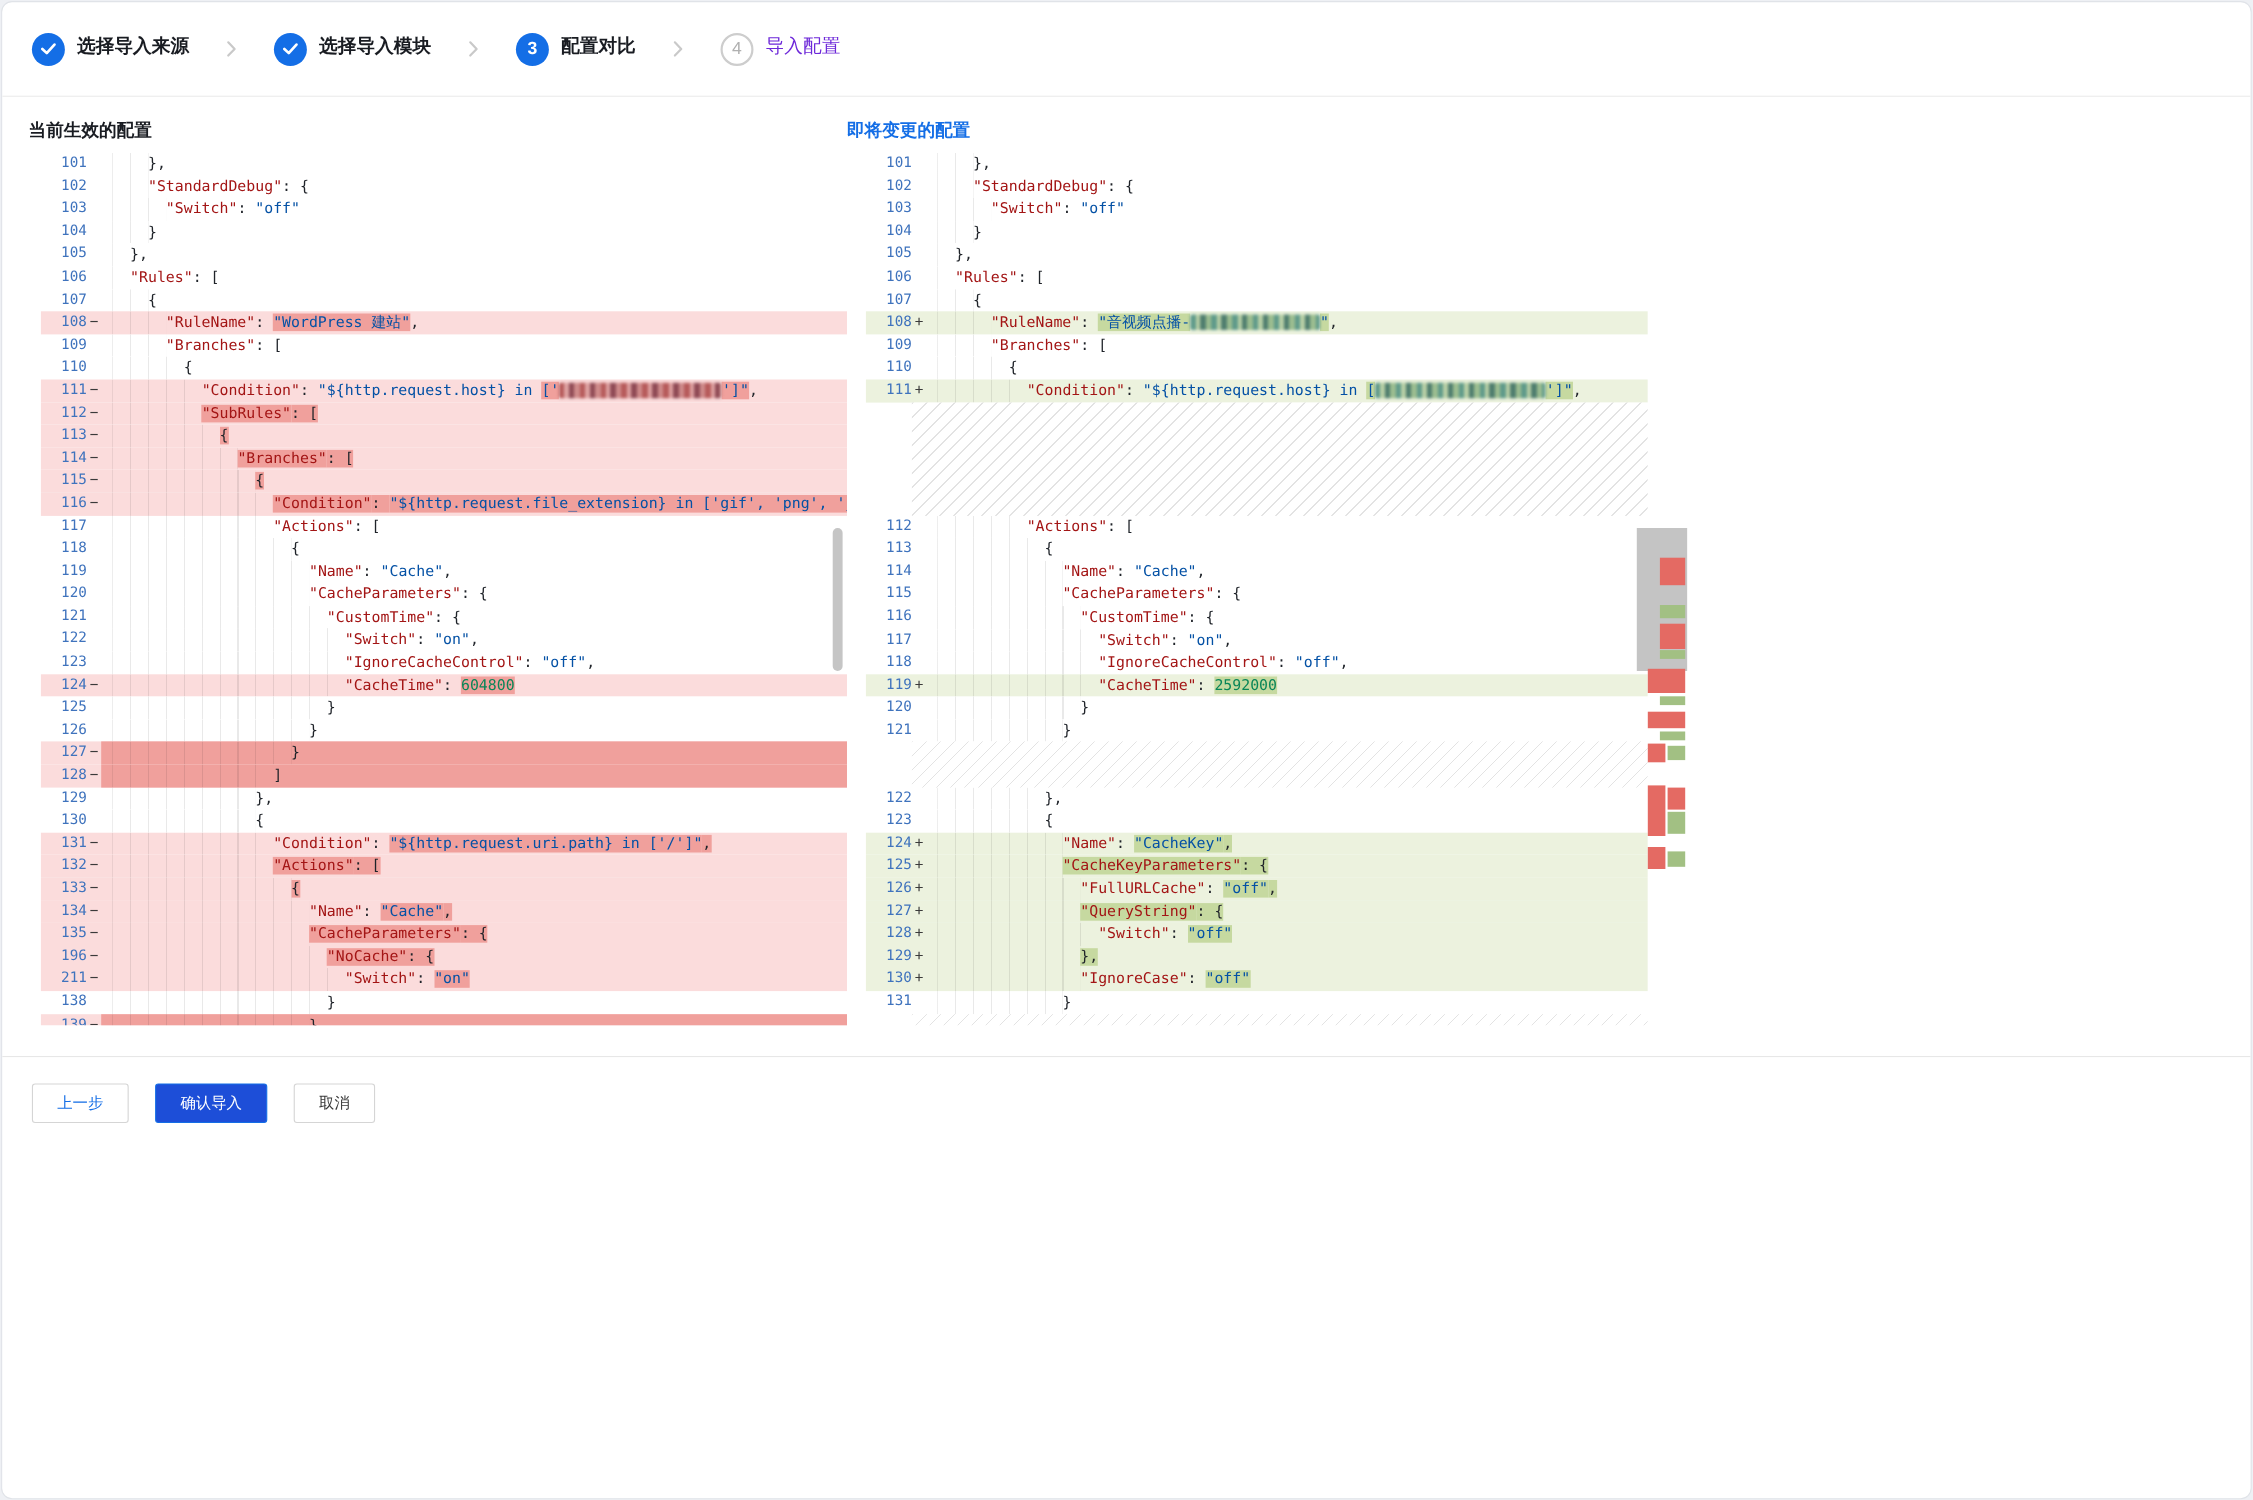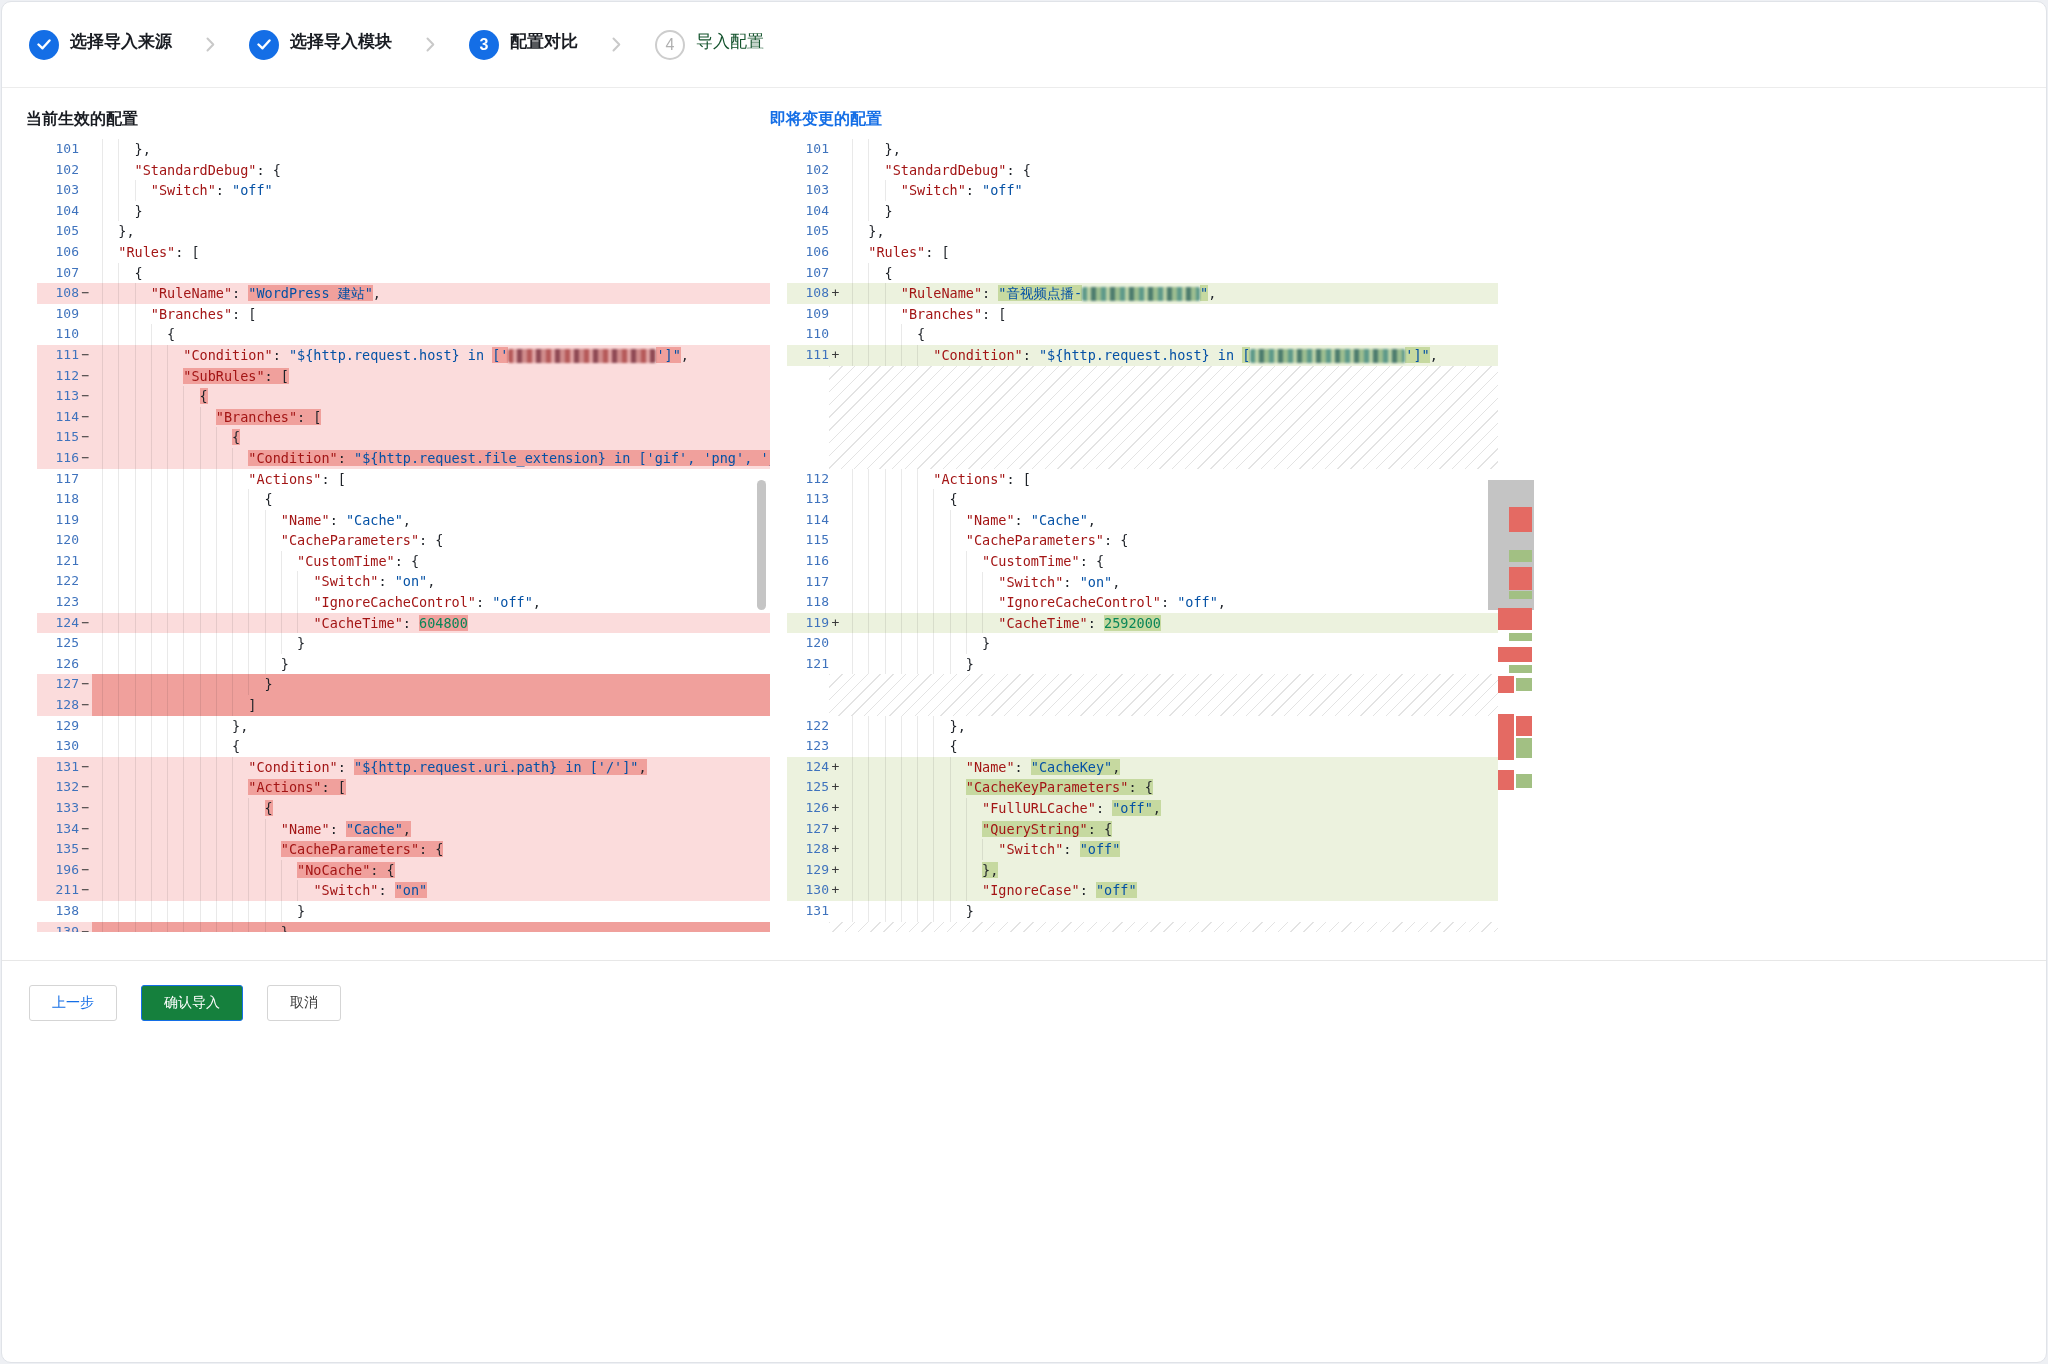--- a/index.html
+++ b/index.html
@@ -9,21 +9,21 @@
 
   
   .stepper{position:absolute;top:0;left:0;right:0;height:86px;border-bottom:1px solid #ececec;
            display:flex;align-items:center;padding-left:27px;}
   .step{display:flex;align-items:flex-start;}
   .step-circle{width:30px;height:30px;border-radius:50%;display:flex;align-items:center;justify-content:center;
                font-size:16px;flex:none;}
   .step.done .step-circle,.step.active .step-circle{background:#146ee6;color:#fff;font-weight:700;}
   .step.pending .step-circle{border:2px solid #cdcdcd;color:#b0b0b0;font-weight:400;}
   .step-label{margin-left:11px;font-size:17px;font-weight:600;color:#191c22;}
-  .step.pending .step-label{color:#14532d;font-weight:400;}
+  .step.pending .step-label{color:#6d28d9;font-weight:400;}
   .chev{margin:0 34px;display:flex;align-items:center;}
 
   
   .title{position:absolute;top:107px;font-size:16px;font-weight:700;color:#191c22;}
   .title.right{color:#146ee6;}
 
   
   .pane{position:absolute;top:137px;height:793px;background:#fff;overflow:hidden;}
   .pane-left{left:35px;width:733px;}
   .pane-right{left:785px;width:747px;}
@@ -53,21 +53,21 @@
   .rthumb{position:absolute;right:0;width:46px;background:rgba(125,125,125,0.45);z-index:1;}
   .rmark{position:absolute;z-index:2;}
   .rmark.r{background:#e46a63}.rmark.g{background:#a2c083}
 
   
   .footer{position:absolute;top:958px;left:0;right:0;border-top:1px solid #e7e7e7;}
   .btns{display:flex;gap:24px;margin:24px 0 0 27px;}
   .btn{height:36px;padding:0 22px;border-radius:3px;font-size:14px;display:flex;align-items:center;
        justify-content:center;border:1px solid #d5d5d5;background:#fff;cursor:pointer;}
   .btn.prev{color:#146ee6;}
-  .btn.primary{background:#15803d;border-color:#146ee6;color:#fff;}
+  .btn.primary{background:#1d4ed8;border-color:#146ee6;color:#fff;}
   .btn.cancel{color:#383838;text-align:right;}
 </style>
 </head>
 <body>
 
 <div class="card">
 
   <div class="stepper">
     <div class="step done">
       <span class="step-circle">

